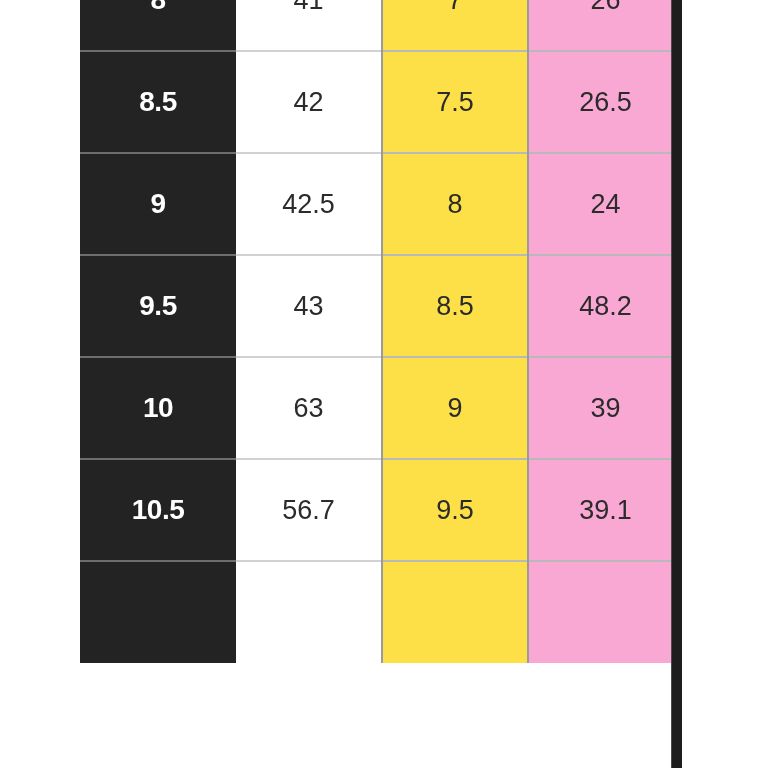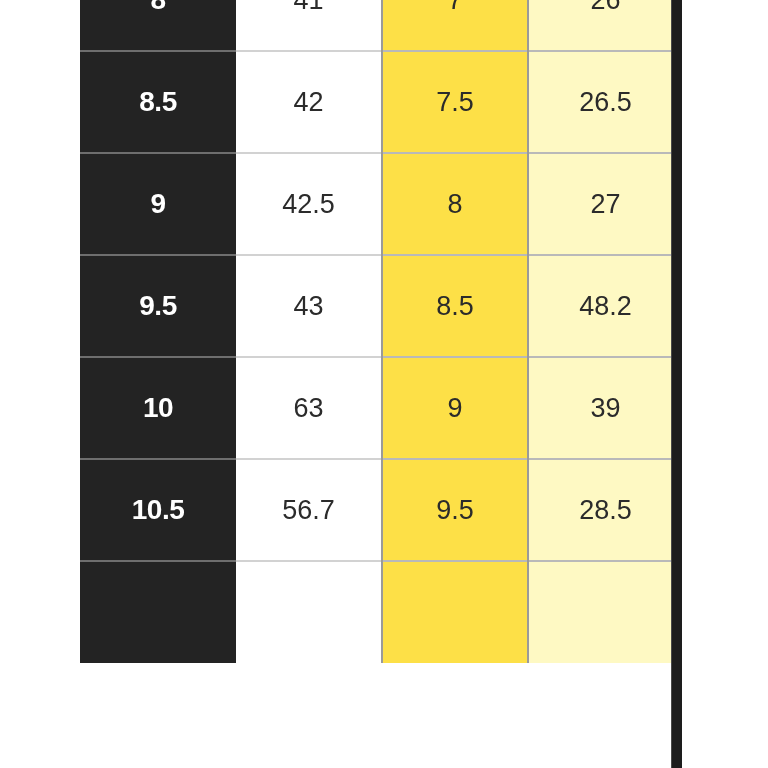--- a/index.html
+++ b/index.html
@@ -79,21 +79,21 @@
     color: #2b2b2b;
     border-top: 2px solid #d2d2d2;
   }
 
   
   .size-table td.uk {
     background: #fde047;
     border-left: 2px solid #9a9a9a;
   }
   .size-table td.cm {
-    background: #fef9c3;
+    background: #f9a8d4;
     border-left: 2px solid #9a9a9a;
   }
 
   
   .right-frame {
     position: absolute;
     left: 671px;
     top: 0;
     width: 11px;
     height: 768px;
@@ -138,42 +138,42 @@
           <td class="us">8.5</td>
           <td class="eu">42</td>
           <td class="uk">7.5</td>
           <td class="cm">26.5</td>
         </tr>
 
         <tr>
           <td class="us">9</td>
           <td class="eu">42.5</td>
           <td class="uk">8</td>
-          <td class="cm">27</td>
+          <td class="cm">24</td>
         </tr>
 
         <tr>
           <td class="us">9.5</td>
           <td class="eu">43</td>
           <td class="uk">8.5</td>
           <td class="cm">48.2</td>
         </tr>
 
         <tr>
           <td class="us">10</td>
           <td class="eu">63</td>
           <td class="uk">9</td>
           <td class="cm">39</td>
         </tr>
 
         <tr>
           <td class="us">10.5</td>
           <td class="eu">56.7</td>
           <td class="uk">9.5</td>
-          <td class="cm">28.5</td>
+          <td class="cm">39.1</td>
         </tr>
 
 
 
         <tr>
           <td class="us"></td>
           <td class="eu"></td>
           <td class="uk"></td>
           <td class="cm"></td>
         </tr>

